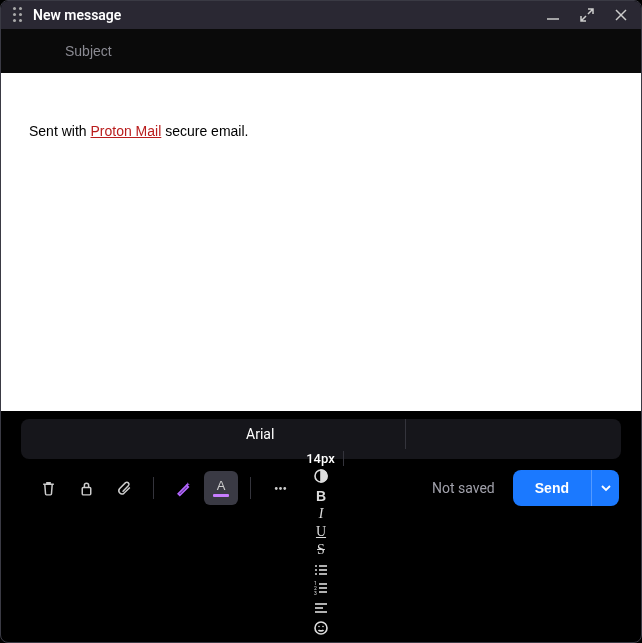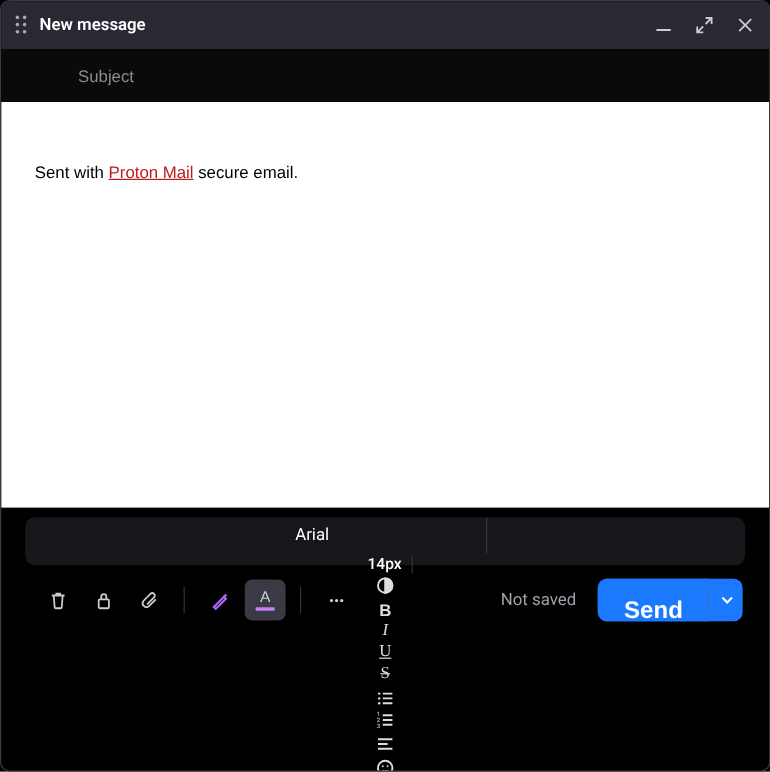--- a/index.html
+++ b/index.html
@@ -7,21 +7,21 @@
     width: 642px;
     height: 643px;
     background: #000;
     font-family: -apple-system, BlinkMacSystemFont, "Segoe UI", Roboto, Arial, sans-serif;
     color: #e5e5e5;
     overflow: hidden;
     border: 1px solid #3a3a44;
     border-radius: 8px;
   }
   .titlebar {
-    height: 40px;
+    height: 28px;
     background: #2a2833;
     display: flex;
     align-items: center;
     padding: 0 12px;
     gap: 10px;
   }
   .drag-dots {
     width: 10px; height: 16px;
     display: grid;
     grid-template-columns: repeat(2, 1fr);
@@ -149,24 +149,24 @@
   }
   .fbtn.active { background:#3a3a44; }
   .vdiv { width:1px; height:22px; background:#34343c; margin: 0 8px; }
   .footer-spacer { flex:1; }
   .status { color:#a0a0aa; font-size:14px; margin-right:14px; }
   .send-group { display:flex; }
   .send-btn {
     background:#1b79ff;
     color:#fff;
     font-weight:600;
-    font-size:20px;
+    font-size:14px;
     border:none;
     height:36px;
-    padding: 16px 22px;
+    padding: 6px 22px;
     border-radius: 8px 0 0 8px;
     cursor:pointer;
   }
   .send-more {
     background:#1b79ff;
     border:none;
     border-left:1px solid rgba(255,255,255,0.25);
     height:36px;
     width:28px;
     border-radius: 0 8px 8px 0;

